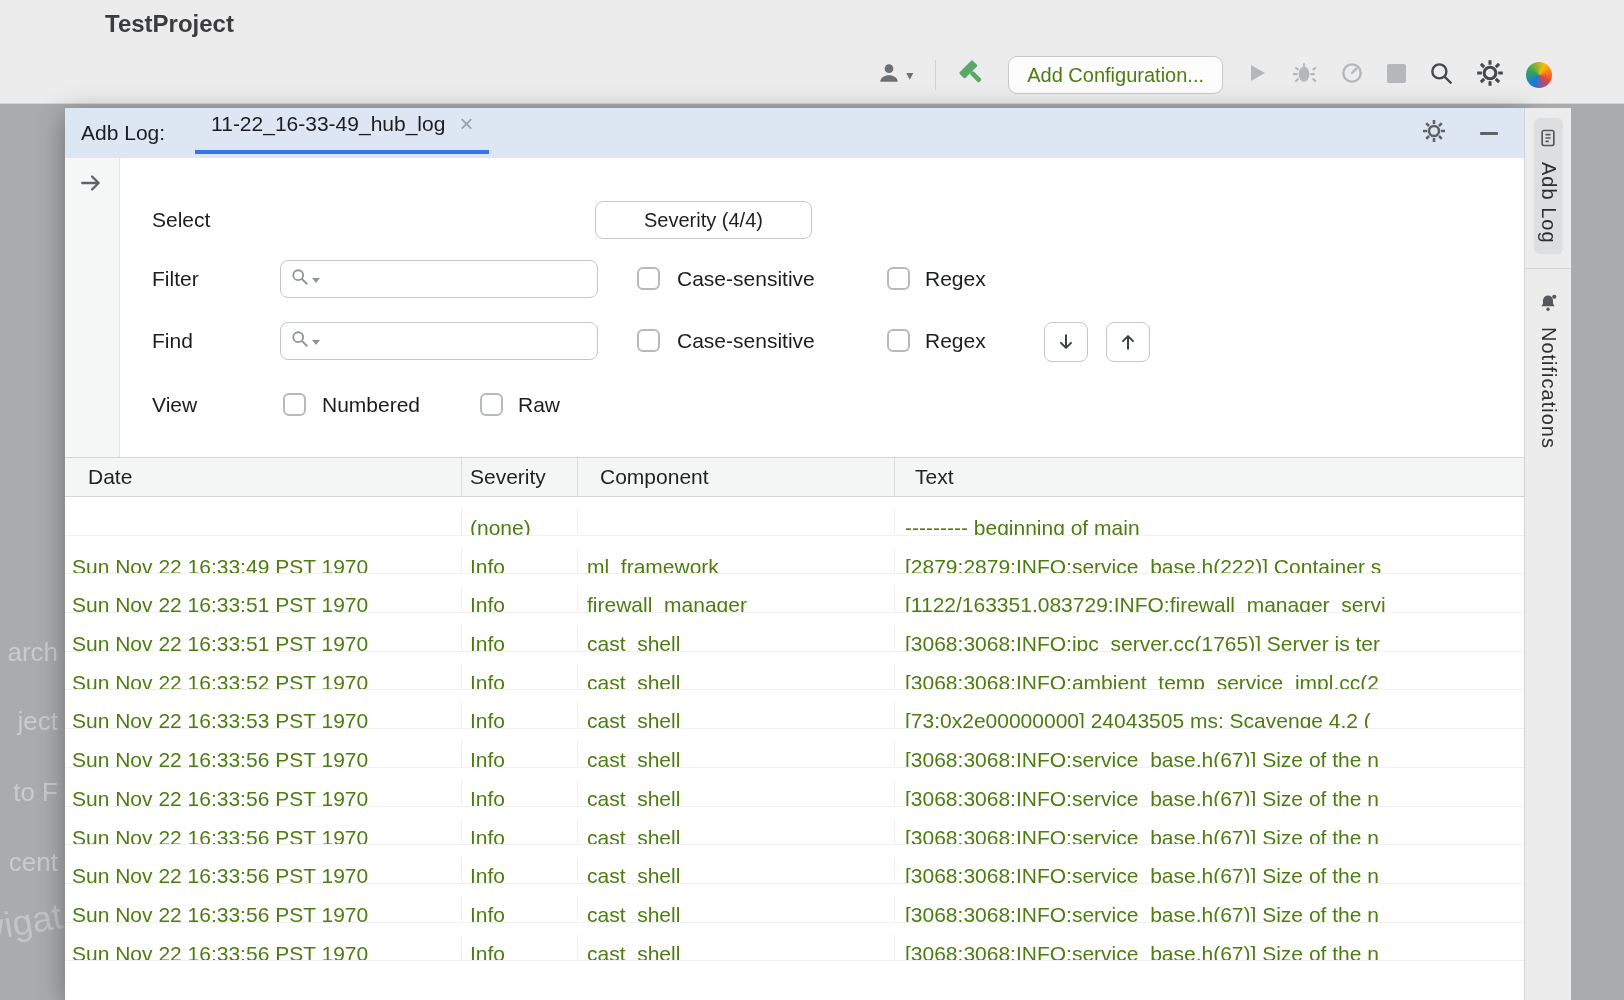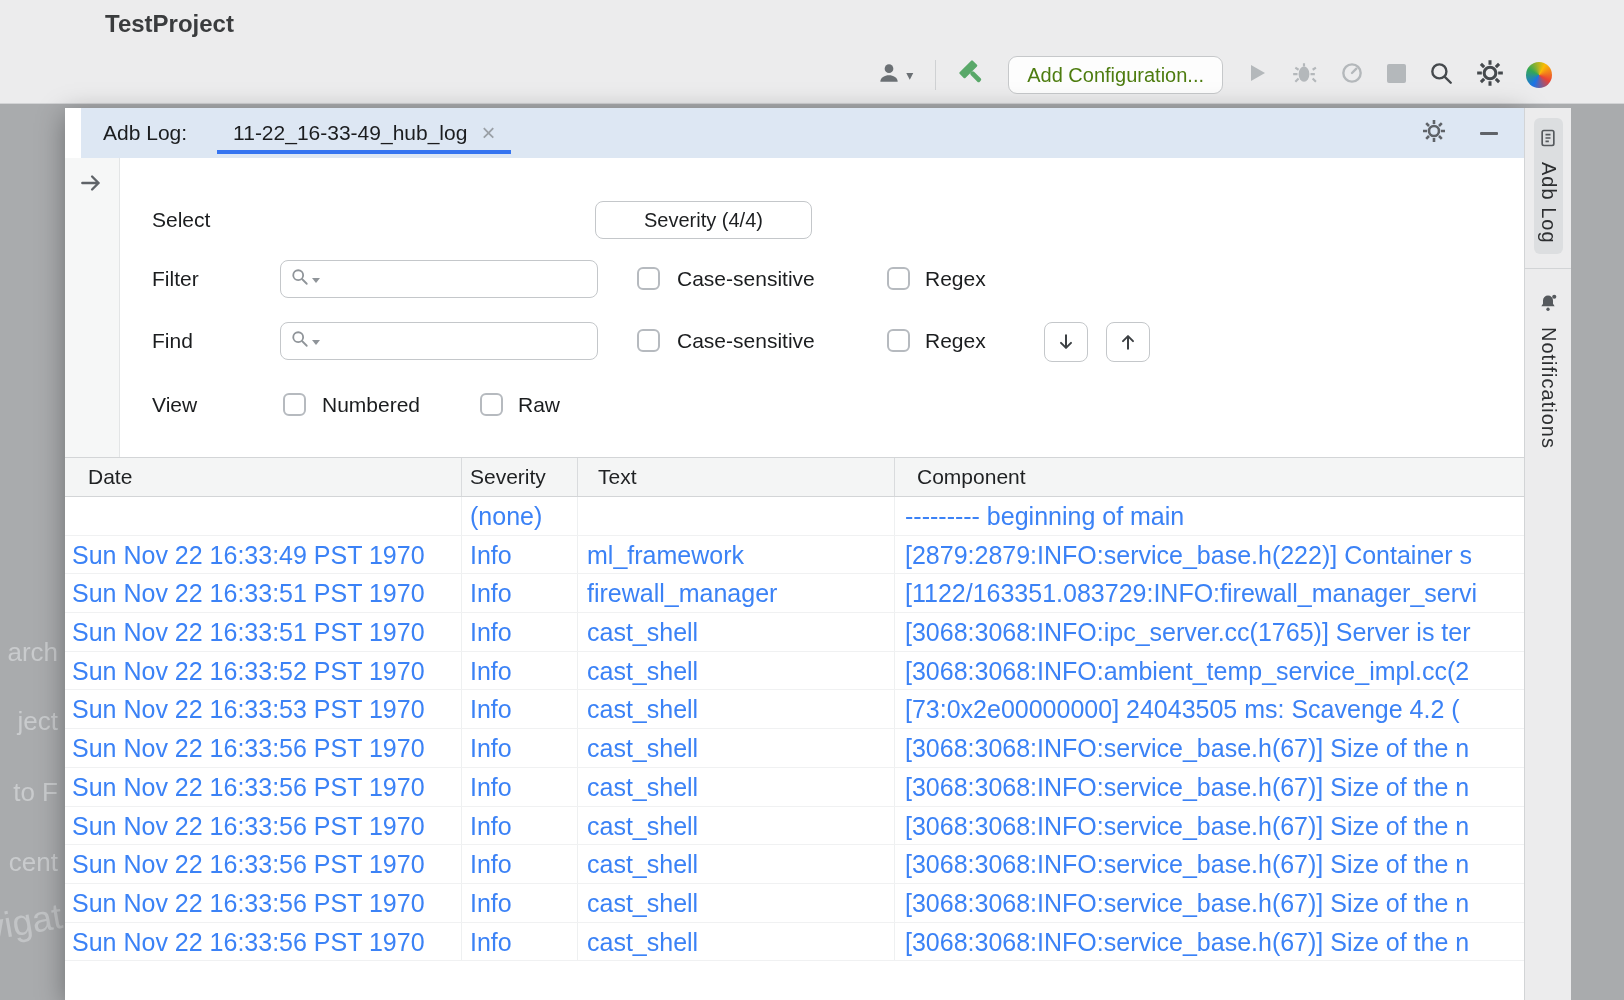--- a/index.html
+++ b/index.html
@@ -20,23 +20,23 @@
   
   .bg-fragments{position:absolute;left:0;top:104px;bottom:0;width:65px;z-index:1;}
   .frag{position:absolute;right:7px;color:#c9cbcd;font-size:26px;white-space:nowrap;}
   .frag-0{top:533px;}
   .frag-1{top:602px;}
   .frag-2{top:673px;}
   .frag-3{top:743px;}
   .frag-4{top:791px;font-size:36px;color:#c2c4c6;transform:rotate(-10deg);transform-origin:right top;}
   
   .panel{position:absolute;left:65px;top:108px;width:1459px;bottom:0;background:#ffffff;box-shadow:0 6px 26px rgba(0,0,0,.35);z-index:3;}
-  .panel-header{position:absolute;left:16px;top:0;right:0;height:50px;background:#dde7f3;display:flex;align-items:center;padding-left:22px;box-sizing:border-box;}
+  .panel-header{position:absolute;left:0;top:0;right:0;height:50px;background:#dde7f3;display:flex;align-items:center;padding-left:16px;box-sizing:border-box;}
   .panel-title{font-size:21px;color:#1b1d1f;}
-  .tab{height:42px;display:flex;align-items:center;padding:0 16px;margin-left:30px;position:relative;}
+  .tab{height:42px;display:flex;padding:0 16px;margin-left:30px;position:relative;}
   .tab::after{content:"";position:absolute;left:0;right:0;bottom:0;height:4px;background:#3574f0;}
   .tab-label{font-size:21px;color:#1b1d1f;}
   .tab-close{margin-left:14px;font-size:24px;color:#9aa0a6;line-height:1;}
   .header-actions{margin-left:auto;display:flex;align-items:center;gap:34px;padding-right:26px;}
   .min-bar{display:block;width:18px;height:3px;background:#5f6368;border-radius:1px;}
   .panel-body{position:absolute;left:0;top:50px;right:0;bottom:0;}
   
   .gutter{position:absolute;left:0;top:0;width:55px;height:299px;background:#f6f7f7;border-right:1px solid #e3e5e6;box-sizing:border-box;}
   .gutter-arrow{position:absolute;left:13px;top:12px;display:block;}
   .form{position:absolute;left:55px;top:0;right:0;height:299px;}
@@ -52,21 +52,21 @@
   
   .log-table{position:absolute;left:0;right:0;top:299px;bottom:0;overflow:hidden;background:#fff;}
   .thead{display:grid;grid-template-columns:397px 116px 317px 1fr;height:40px;background:#f4f5f5;border-top:1px solid #d3d5d7;border-bottom:1px solid #d3d5d7;box-sizing:border-box;}
   .hcell{line-height:38px;font-size:21px;color:#1f2123;border-right:1px solid #d9dbdd;white-space:nowrap;overflow:hidden;box-sizing:border-box;}
   .hcell:last-child{border-right:none;}
   .h-date{padding-left:23px;}
   .h-sev{padding-left:8px;}
   .h-comp{padding-left:22px;}
   .h-text{padding-left:20px;}
   .trow{display:grid;grid-template-columns:397px 116px 317px 1fr;height:38.7px;border-bottom:1px solid #f0f1f2;box-sizing:border-box;}
-  .cell{line-height:38px;font-size:25px;color:#3b82f6;white-space:nowrap;overflow:hidden;border-right:1px solid #eef0f1;box-sizing:border-box;}
+  .cell{line-height:38px;font-size:21px;color:#4d7c0f;white-space:nowrap;overflow:hidden;border-right:1px solid #eef0f1;box-sizing:border-box;margin-top:12px;}
   .cell:last-child{border-right:none;}
   .c-date{padding-left:7px;}
   .c-sev{padding-left:8px;}
   .c-comp{padding-left:9px;}
   .c-text{padding-left:10px;}
   
   .stripe{position:absolute;left:1524px;top:108px;width:47px;bottom:0;background:#ececed;border-left:1px solid #d2d4d6;box-sizing:border-box;display:flex;flex-direction:column;align-items:center;padding-top:10px;z-index:4;}
   .stripe-tab{display:flex;flex-direction:column;align-items:center;gap:10px;padding:10px 3px;border-radius:6px;}
   .stripe-tab.selected{background:#dcdee0;}
   .vtext{writing-mode:vertical-rl;font-size:20px;color:#2c2e30;letter-spacing:1px;white-space:nowrap;}
@@ -247,22 +247,22 @@
         <span class="clabel" style="left:202px;">Numbered</span>
         <span class="cbox" style="left:360px;"></span>
         <span class="clabel" style="left:398px;">Raw</span>
       </div>
     </div>
 
     <div class="log-table">
       <div class="thead">
         <div class="hcell h-date">Date</div>
         <div class="hcell h-sev">Severity</div>
+        <div class="hcell h-comp">Component</div>
         <div class="hcell h-text">Text</div>
-        <div class="hcell h-comp">Component</div>
       </div>
       <div class="tbody">
   <div class="trow">
     <div class="cell c-date"></div>
     <div class="cell c-sev">(none)</div>
     <div class="cell c-comp"></div>
     <div class="cell c-text">--------- beginning of main</div>
   </div>
 
   <div class="trow">

